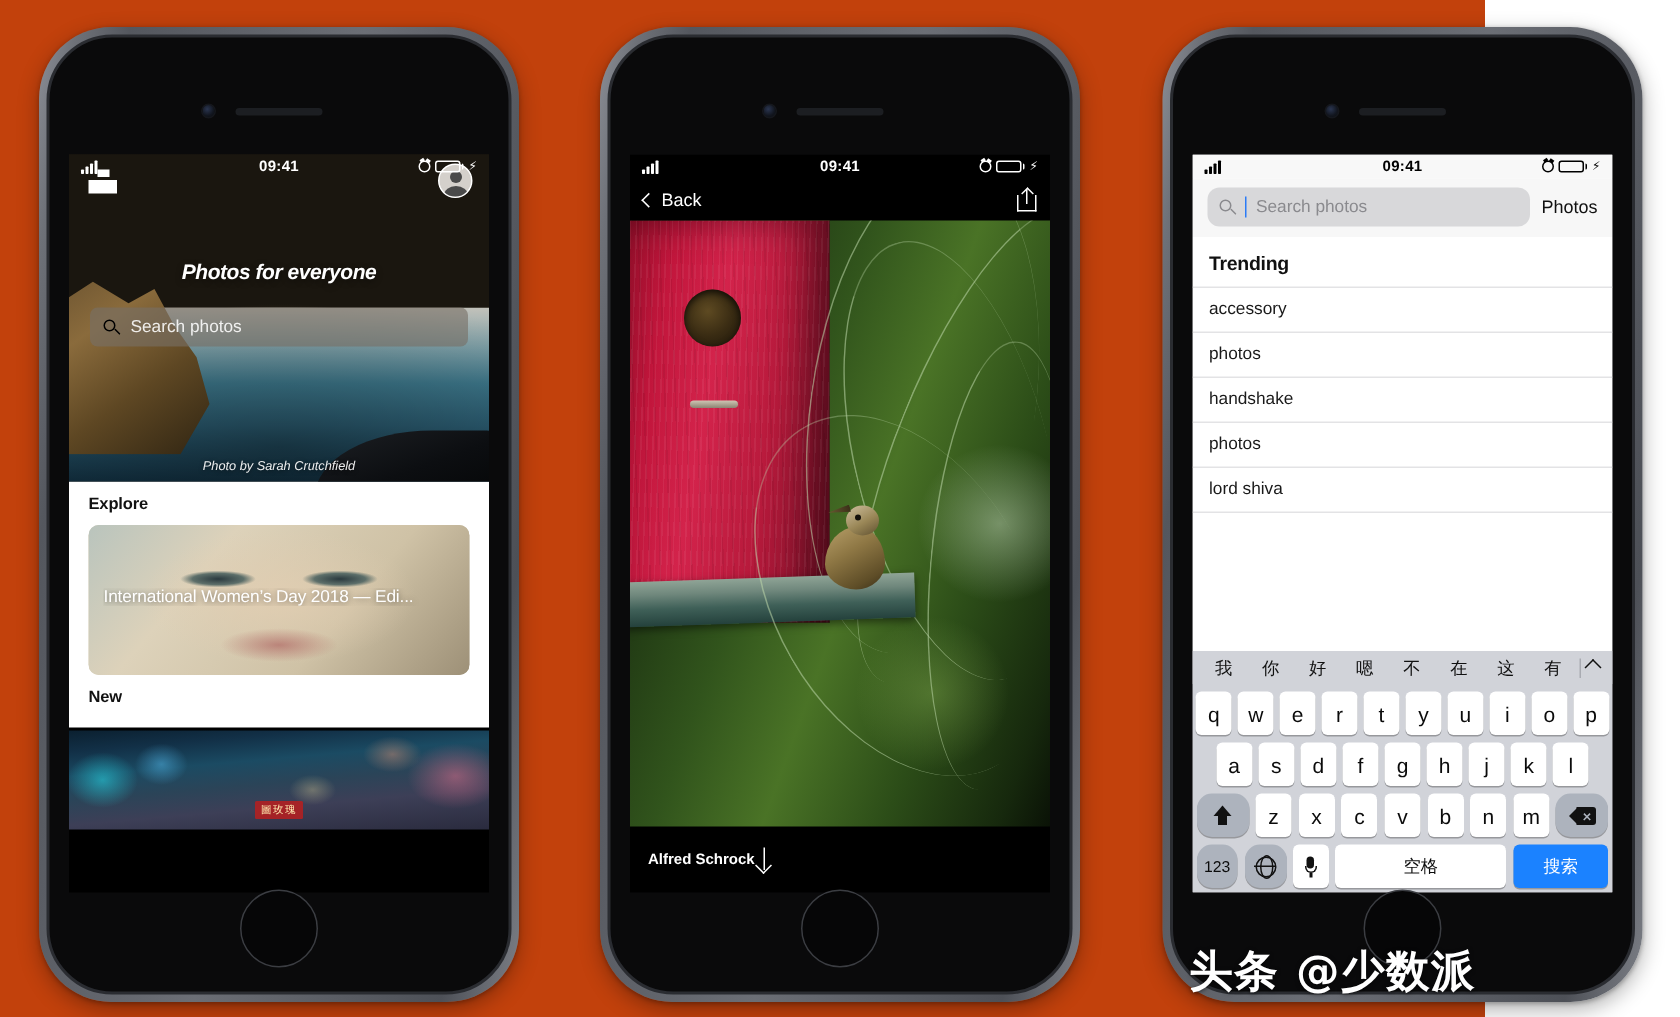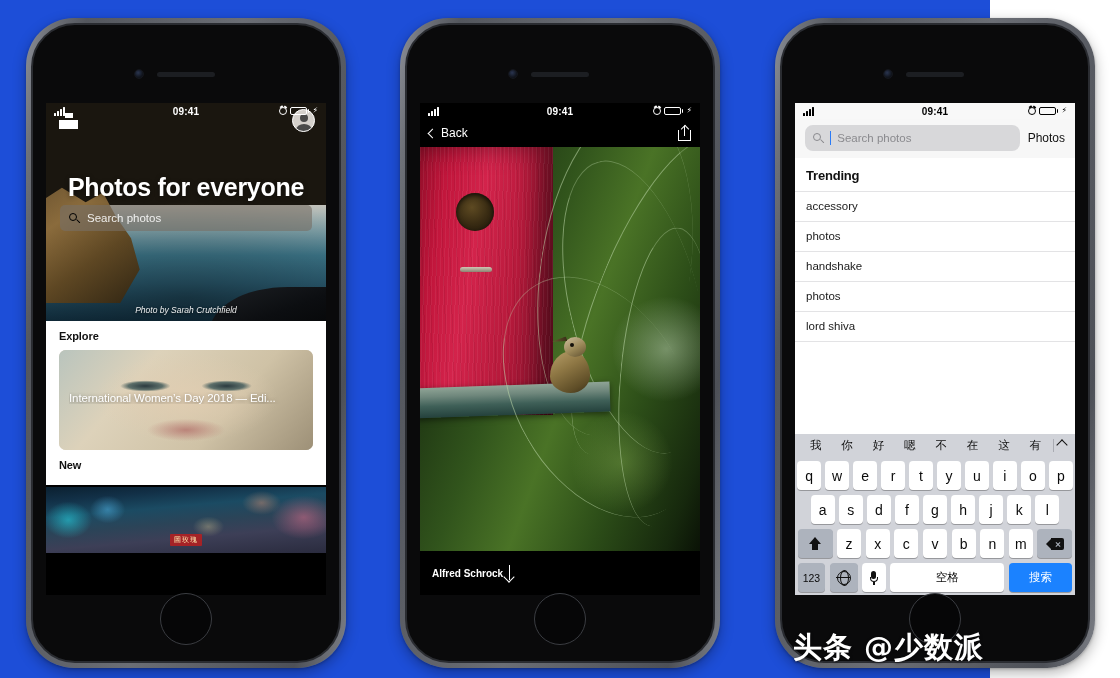--- a/index.html
+++ b/index.html
@@ -2,21 +2,21 @@
 <html><head>
 <meta charset="utf-8">
 <style>
   * { box-sizing: border-box; margin: 0; padding: 0; }
   html, body {
     width: 1120px; height: 678px;
     background: #ffffff;
     font-family: "Liberation Sans", "DejaVu Sans", sans-serif;
     overflow: hidden;
   }
-  #stage { position: relative; width: 990px; height: 678px; background: #1d4ed8; }
+  #stage { position: relative; width: 990px; height: 678px; background: #c2410c; }
 
   
   .phone {
     position: absolute;
     width: 320px; height: 650px;
     border-radius: 48px;
     background: linear-gradient(100deg, #8d9098 0%, #6e7178 6%, #54575e 14%, #6b6e75 50%, #4d5057 88%, #7d8087 100%);
     padding: 5px;
     box-shadow: 0 5px 14px rgba(0,0,0,.30), 0 1px 3px rgba(0,0,0,.25);
   }
@@ -131,22 +131,23 @@
     position: absolute; top: 22px; right: 11px; width: 23px; height: 23px;
     border-radius: 50%; background: #d4d0cb; border: 1.5px solid #fff;
     overflow: hidden; z-index: 4;
   }
   .avatar:before { content:''; position:absolute; top:4px; left:50%;
     transform:translateX(-50%); width:8px; height:8px; border-radius:50%; background:#4a4a4a; }
   .avatar:after { content:''; position:absolute; bottom:-5px; left:50%;
     transform:translateX(-50%); width:16px; height:12px; border-radius:50%; background:#4a4a4a; }
   .hero-title {
     position: absolute; top: 86px; left: 0; right: 0; text-align: center; z-index: 4;
-    color: #fff; font-size: 25px; font-weight: bold; letter-spacing: -.3px;
+    color: #fff; font-size: 14px; font-weight: bold; letter-spacing: -.3px;
     text-shadow: 0 1px 5px rgba(0,0,0,.45);
+    font-style: italic;
   }
   .hero-search {
     position: absolute; top: 118px; left: 14px; right: 14px; height: 26px; z-index: 4;
     background: rgba(120,112,102,.62); border-radius: 5px;
     display: flex; align-items: center; padding: 0 9px; gap: 7px;
   }
   .hero-search .ph { color: rgba(255,255,255,.88); font-size: 11.5px; }
   .hero-credit {
     position: absolute; bottom: 6px; left: 0; right: 0; text-align: center; z-index: 4;
     color: rgba(255,255,255,.92); font-size: 8.5px;
@@ -356,21 +357,21 @@
     padding: 0 2.5px; margin-top: 5px;
   }
   .key {
     height: 29px; flex: 1; background: #fff; border-radius: 4px;
     display: flex; align-items: center; justify-content: center;
     font-size: 14px; color: #0b0b0b;
     box-shadow: 0 1px 0 rgba(0,0,0,.28);
   }
   .kb-row.r2 { padding: 0 16px; }
   .kb-row.r3 { padding: 0 2.5px; }
-  .key.fn { background: #adb3bd; }
+  .key.fn { background: #adb3bd; border-radius: 10px; }
   .key.wide { flex: 1.45; }
   .key.space { flex: 4.1; font-size: 11.5px; font-family: "DejaVu Sans", sans-serif; }
   .key.search { flex: 2.3; background: #1b82ff; color: #fff; font-size: 11.5px;
                 font-family: "DejaVu Sans", sans-serif; }
   .key.mic { flex: .85; background: #fff; }
   .key.num { font-size: 10.5px; }
   
   .shift-g { position: relative; width: 13px; height: 13px; }
   .shift-g .tri {
     position: absolute; top: 0; left: 50%; margin-left: -6px;

